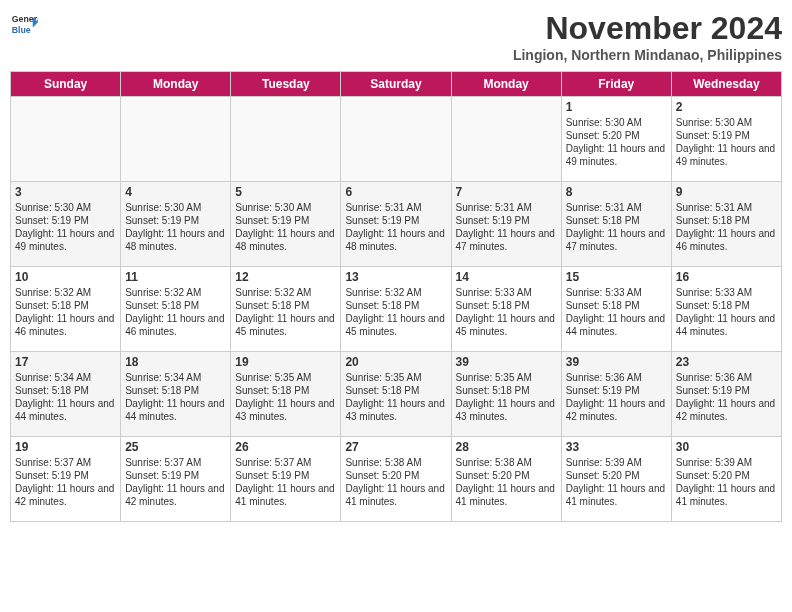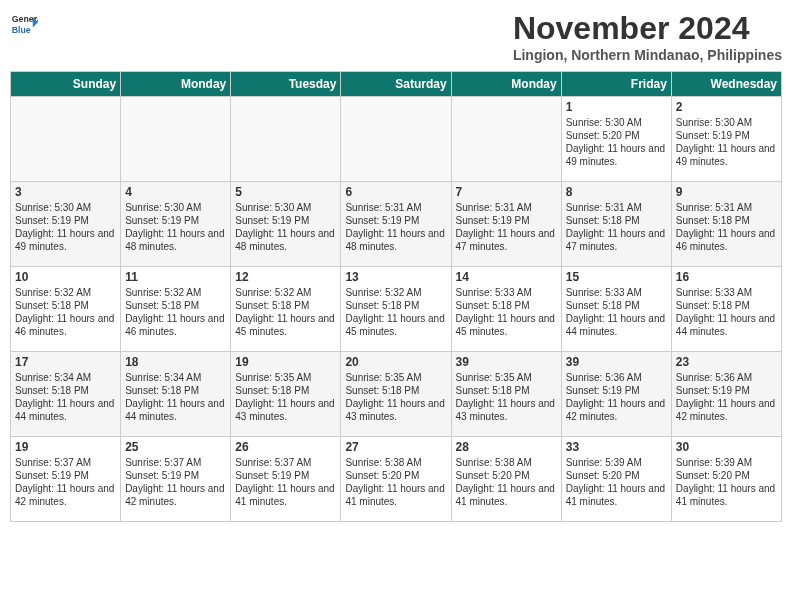--- a/index.html
+++ b/index.html
@@ -19,44 +19,44 @@
     .logo {
       display: flex;
       align-items: center;
       gap: 2px;
     }
     .logo-icon {
       width: 28px;
       height: 28px;
     }
     .title-block {
-      text-align: left;
+      text-align: right;
     }
     .month-title {
       font-size: 32px;
       font-weight: bold;
       color: #333;
     }
     .subtitle {
       font-size: 14px;
       color: #555;
       font-weight: bold;
     }
     table {
       width: 100%;
       border-collapse: collapse;
       table-layout: fixed;
     }
     thead th {
-      background-color: #0f766e;
+      background-color: #be185d;
       color: #fff;
       font-size: 12px;
       font-weight: bold;
       padding: 5px 4px;
-      text-align: right;
+      text-align: center;
       border: 1px solid #ccc;
     }
     tbody td {
       vertical-align: top;
       border: 1px solid #ccc;
       padding: 3px 4px;
       font-size: 10px;
       color: #333;
       height: 85px;
       background: #fff;

